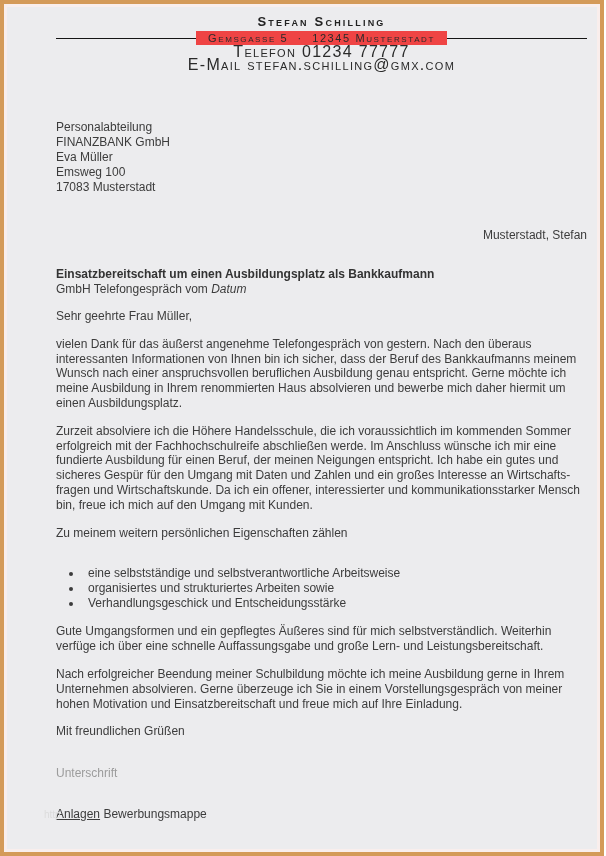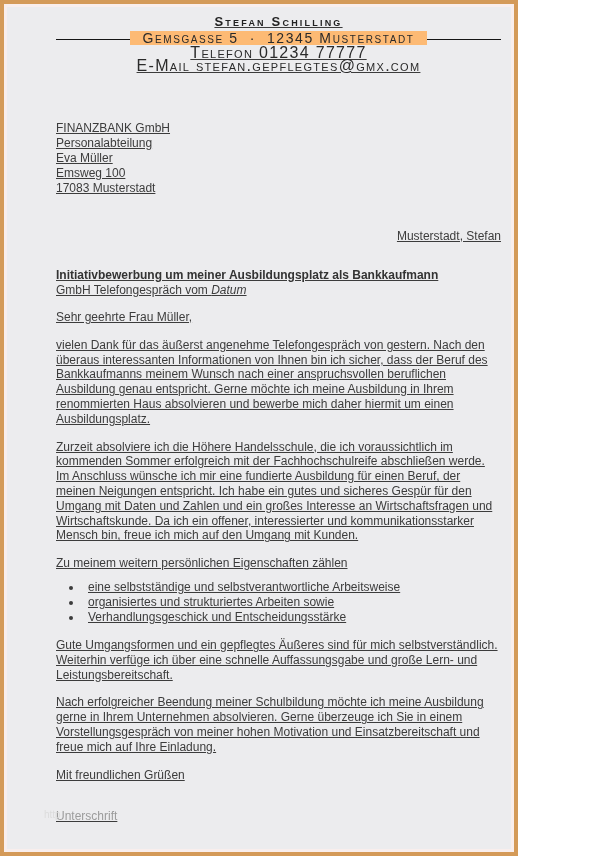--- a/index.html
+++ b/index.html
@@ -3,28 +3,27 @@
 <meta charset="utf-8">
 <style>
   html, body { margin: 0; padding: 0; }
   body {
     width: 606px; height: 856px;
     background: #ffffff;
     font-family: "Liberation Sans", sans-serif;
   }
   .page {
     box-sizing: border-box;
-    width: 518px; height: 856px;
+    width: 604px; height: 856px;
     background: #ececee;
     border: 4px solid #d49a58;
     box-shadow: inset 0 0 0 3px #f9eeec;
     position: relative;
     overflow: hidden;
     color: #3c3c3c;
-    text-decoration: underline;
   }
   .content {
     padding: 10px 13px 0 52px;
     font-size: 12px;
   }
 
   
   .letterhead { text-align: center; }
   .h-name {
     font-weight: bold;
@@ -36,43 +35,43 @@
   }
   .h-rule-row { position: relative; line-height: 14px; margin-top: 1px; }
   .h-rule {
     position: absolute;
     left: 0; right: 0; top: 50%;
     border-top: 1.5px solid #151515;
   }
   .h-addr {
     position: relative;
     display: inline-block;
-    background: #fdba74;
+    background: #ef4444;
     padding: 0 12px;
-    font-size: 14px;
+    font-size: 11px;
     letter-spacing: 1.6px;
     font-variant: small-caps;
     color: #2a2a2a;
   }
   .h-line {
     font-size: 16px;
     letter-spacing: 1.3px;
     font-variant: small-caps;
     color: #2a2a2a;
     line-height: 13px;
   }
 
   
   .recipient { margin-top: 49px; line-height: 15px; }
   .date-line { margin-top: 33px; text-align: right; line-height: 15px; }
   .subject { margin-top: 24px; line-height: 14.5px; }
   .subject-title { font-weight: bold; color: #333; }
   p { margin: 13px 0 0 0; line-height: 14.8px; }
   .traits-list {
-    margin: 9px 0 0 0;
+    margin: 26px 0 0 0;
     padding-left: 27px;
     line-height: 15px;
   }
   .traits-list li { padding-left: 5px; }
   .signature-placeholder { margin-top: 27px; color: #9c9c9c; }
   .attachments { margin-top: 26px; }
   .attachments-label { text-decoration: underline; text-align: center; }
   .watermark {
     position: absolute;
     left: 40px; bottom: 32px;
@@ -87,35 +86,35 @@
 <div class="page">
   <div class="content">
 
     <header class="letterhead">
       <div class="h-name">Stefan Schilling</div>
       <div class="h-rule-row">
         <span class="h-rule"></span>
         <span class="h-addr">Gemsgasse 5 &nbsp;·&nbsp; 12345 Musterstadt</span>
       </div>
       <div class="h-line">Telefon 01234 77777</div>
-      <div class="h-line">E-Mail stefan.gepflegtes@gmx.com</div>
+      <div class="h-line">E-Mail stefan.schilling@gmx.com</div>
     </header>
 
     <div class="recipient">
+      <div>Personalabteilung</div>
       <div>FINANZBANK GmbH</div>
-      <div>Personalabteilung</div>
       <div>Eva Müller</div>
       <div>Emsweg 100</div>
       <div>17083 Musterstadt</div>
     </div>
 
     <div class="date-line">Musterstadt, Stefan</div>
 
     <div class="subject">
-      <div class="subject-title">Initiativbewerbung um meiner Ausbildungsplatz als Bankkaufmann</div>
+      <div class="subject-title">Einsatzbereitschaft um einen Ausbildungsplatz als Bankkaufmann</div>
       <div class="subject-ref"><span>GmbH Telefongespräch vom </span><em>Datum</em></div>
     </div>
 
     <p class="salutation">Sehr geehrte Frau Müller,</p>
 
     <p>vielen Dank für das äußerst angenehme Telefongespräch von gestern. Nach den überaus interessanten Informationen von Ihnen bin ich sicher, dass der Beruf des Bankkaufmanns meinem Wunsch nach einer anspruchsvollen beruflichen Ausbildung genau entspricht. Gerne möchte ich meine Ausbildung in Ihrem renommierten Haus absolvieren und bewerbe mich daher hiermit um einen Ausbildungsplatz.</p>
 
     <p>Zurzeit absolviere ich die Höhere Handelsschule, die ich voraussichtlich im kommenden Sommer erfolgreich mit der Fachhochschulreife abschließen werde. Im Anschluss wünsche ich mir eine fundierte Ausbildung für einen Beruf, der meinen Neigungen entspricht. Ich habe ein gutes und sicheres Gespür für den Umgang mit Daten und Zahlen und ein großes Interesse an Wirtschafts­fragen und Wirtschaftskunde. Da ich ein offener, interessierter und kommunikationsstarker Mensch bin, freue ich mich auf den Umgang mit Kunden.</p>
 
     <p>Zu meinem weitern persönlichen Eigenschaften zählen</p>

